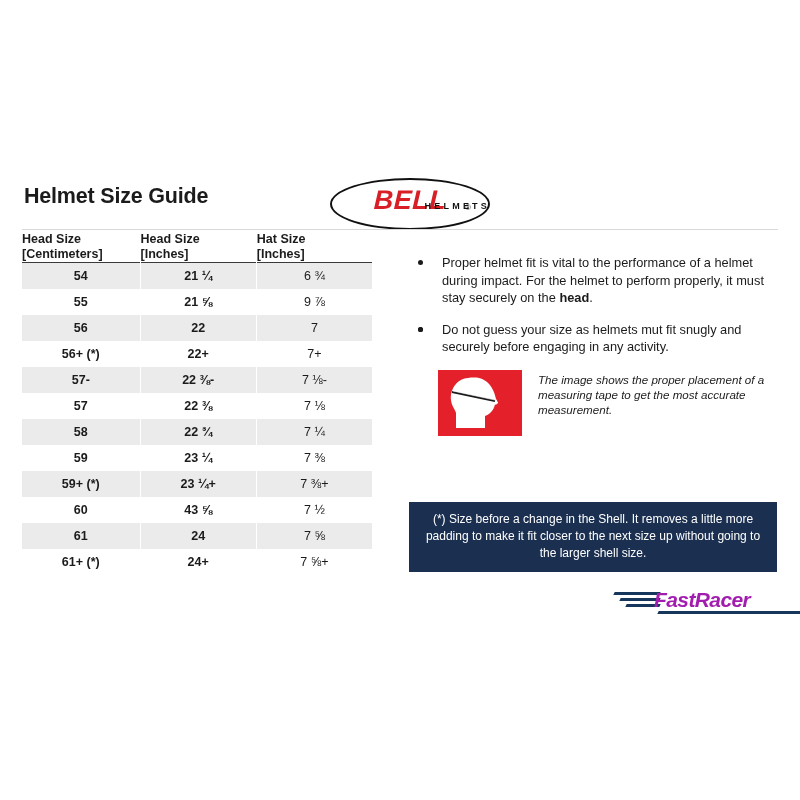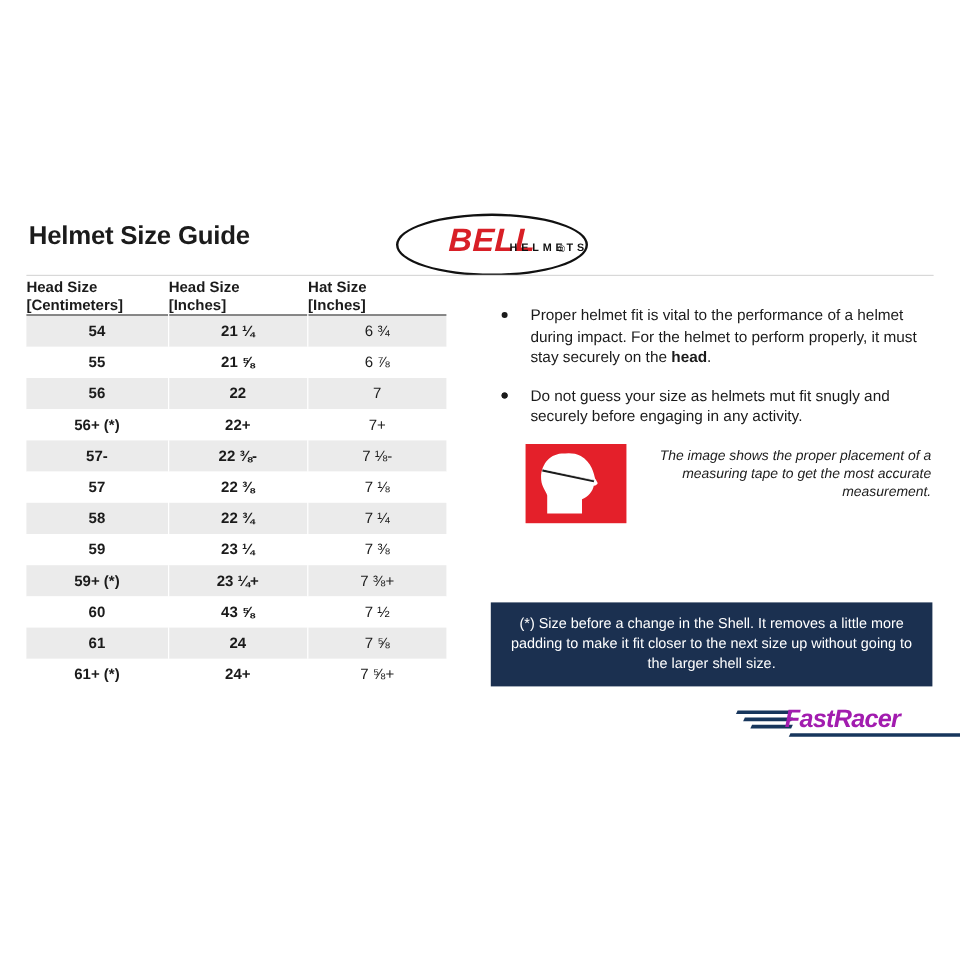--- a/index.html
+++ b/index.html
@@ -163,21 +163,20 @@
     height: 5px;
     border-radius: 50%;
     background: #1b1b1b;
   }
   .bullet b { font-weight: bold; }
 
   .photo-block {
     position: relative;
     margin-top: 6px;
     height: 68px;
-    text-align: right;
   }
   .photo {
     position: absolute;
     left: 28px;
     top: 0;
     width: 84px;
     height: 66px;
     background: #e4202a;
     overflow: hidden;
   }
@@ -279,21 +278,21 @@
       </thead>
       <tbody id="table-body">
           <tr class="row-alt">
             <td class="row-cell row-bold col-sep">54</td>
             <td class="row-cell row-bold col-sep">21 ¼</td>
             <td class="row-cell">6 ¾</td>
           </tr>
           <tr class="row-plain">
             <td class="row-cell row-bold col-sep">55</td>
             <td class="row-cell row-bold col-sep">21 ⅝</td>
-            <td class="row-cell">6 ⅞</td>
+            <td class="row-cell">9 ⅞</td>
           </tr>
           <tr class="row-alt">
             <td class="row-cell row-bold col-sep">56</td>
             <td class="row-cell row-bold col-sep">22</td>
             <td class="row-cell">7</td>
           </tr>
           <tr class="row-plain">
             <td class="row-cell row-bold col-sep">56+ (*)</td>
             <td class="row-cell row-bold col-sep">22+</td>
             <td class="row-cell">7+</td>

